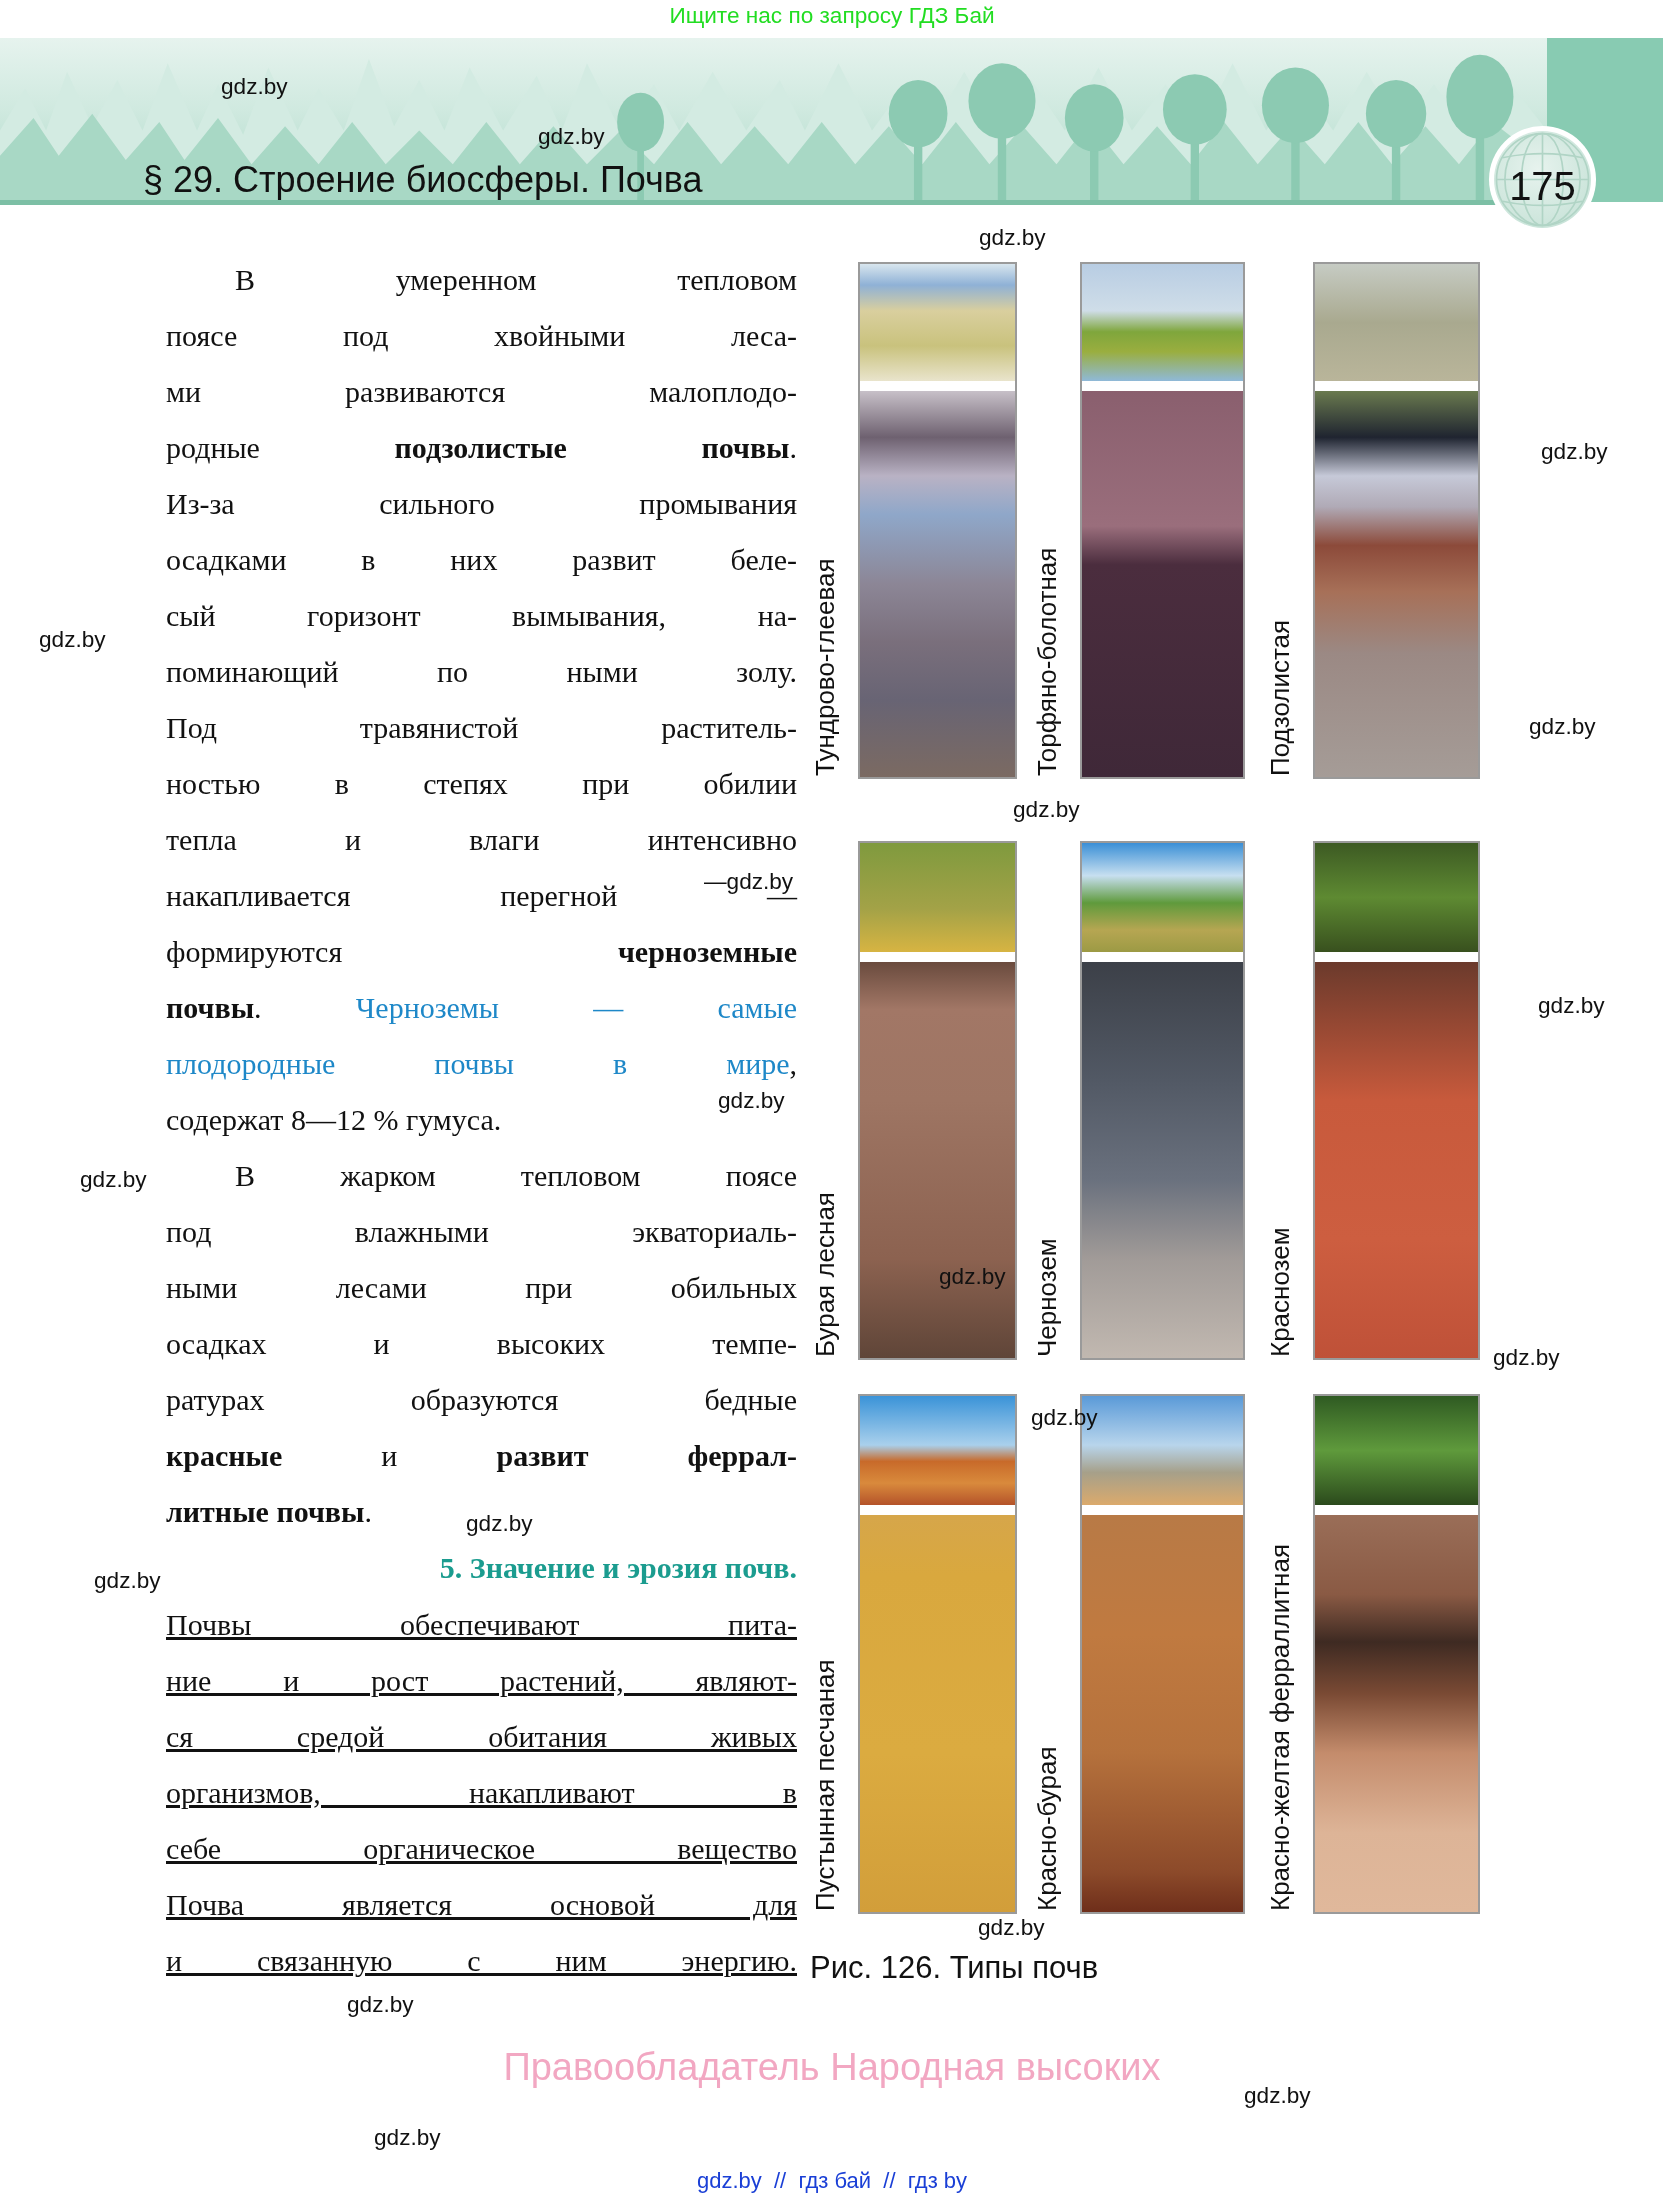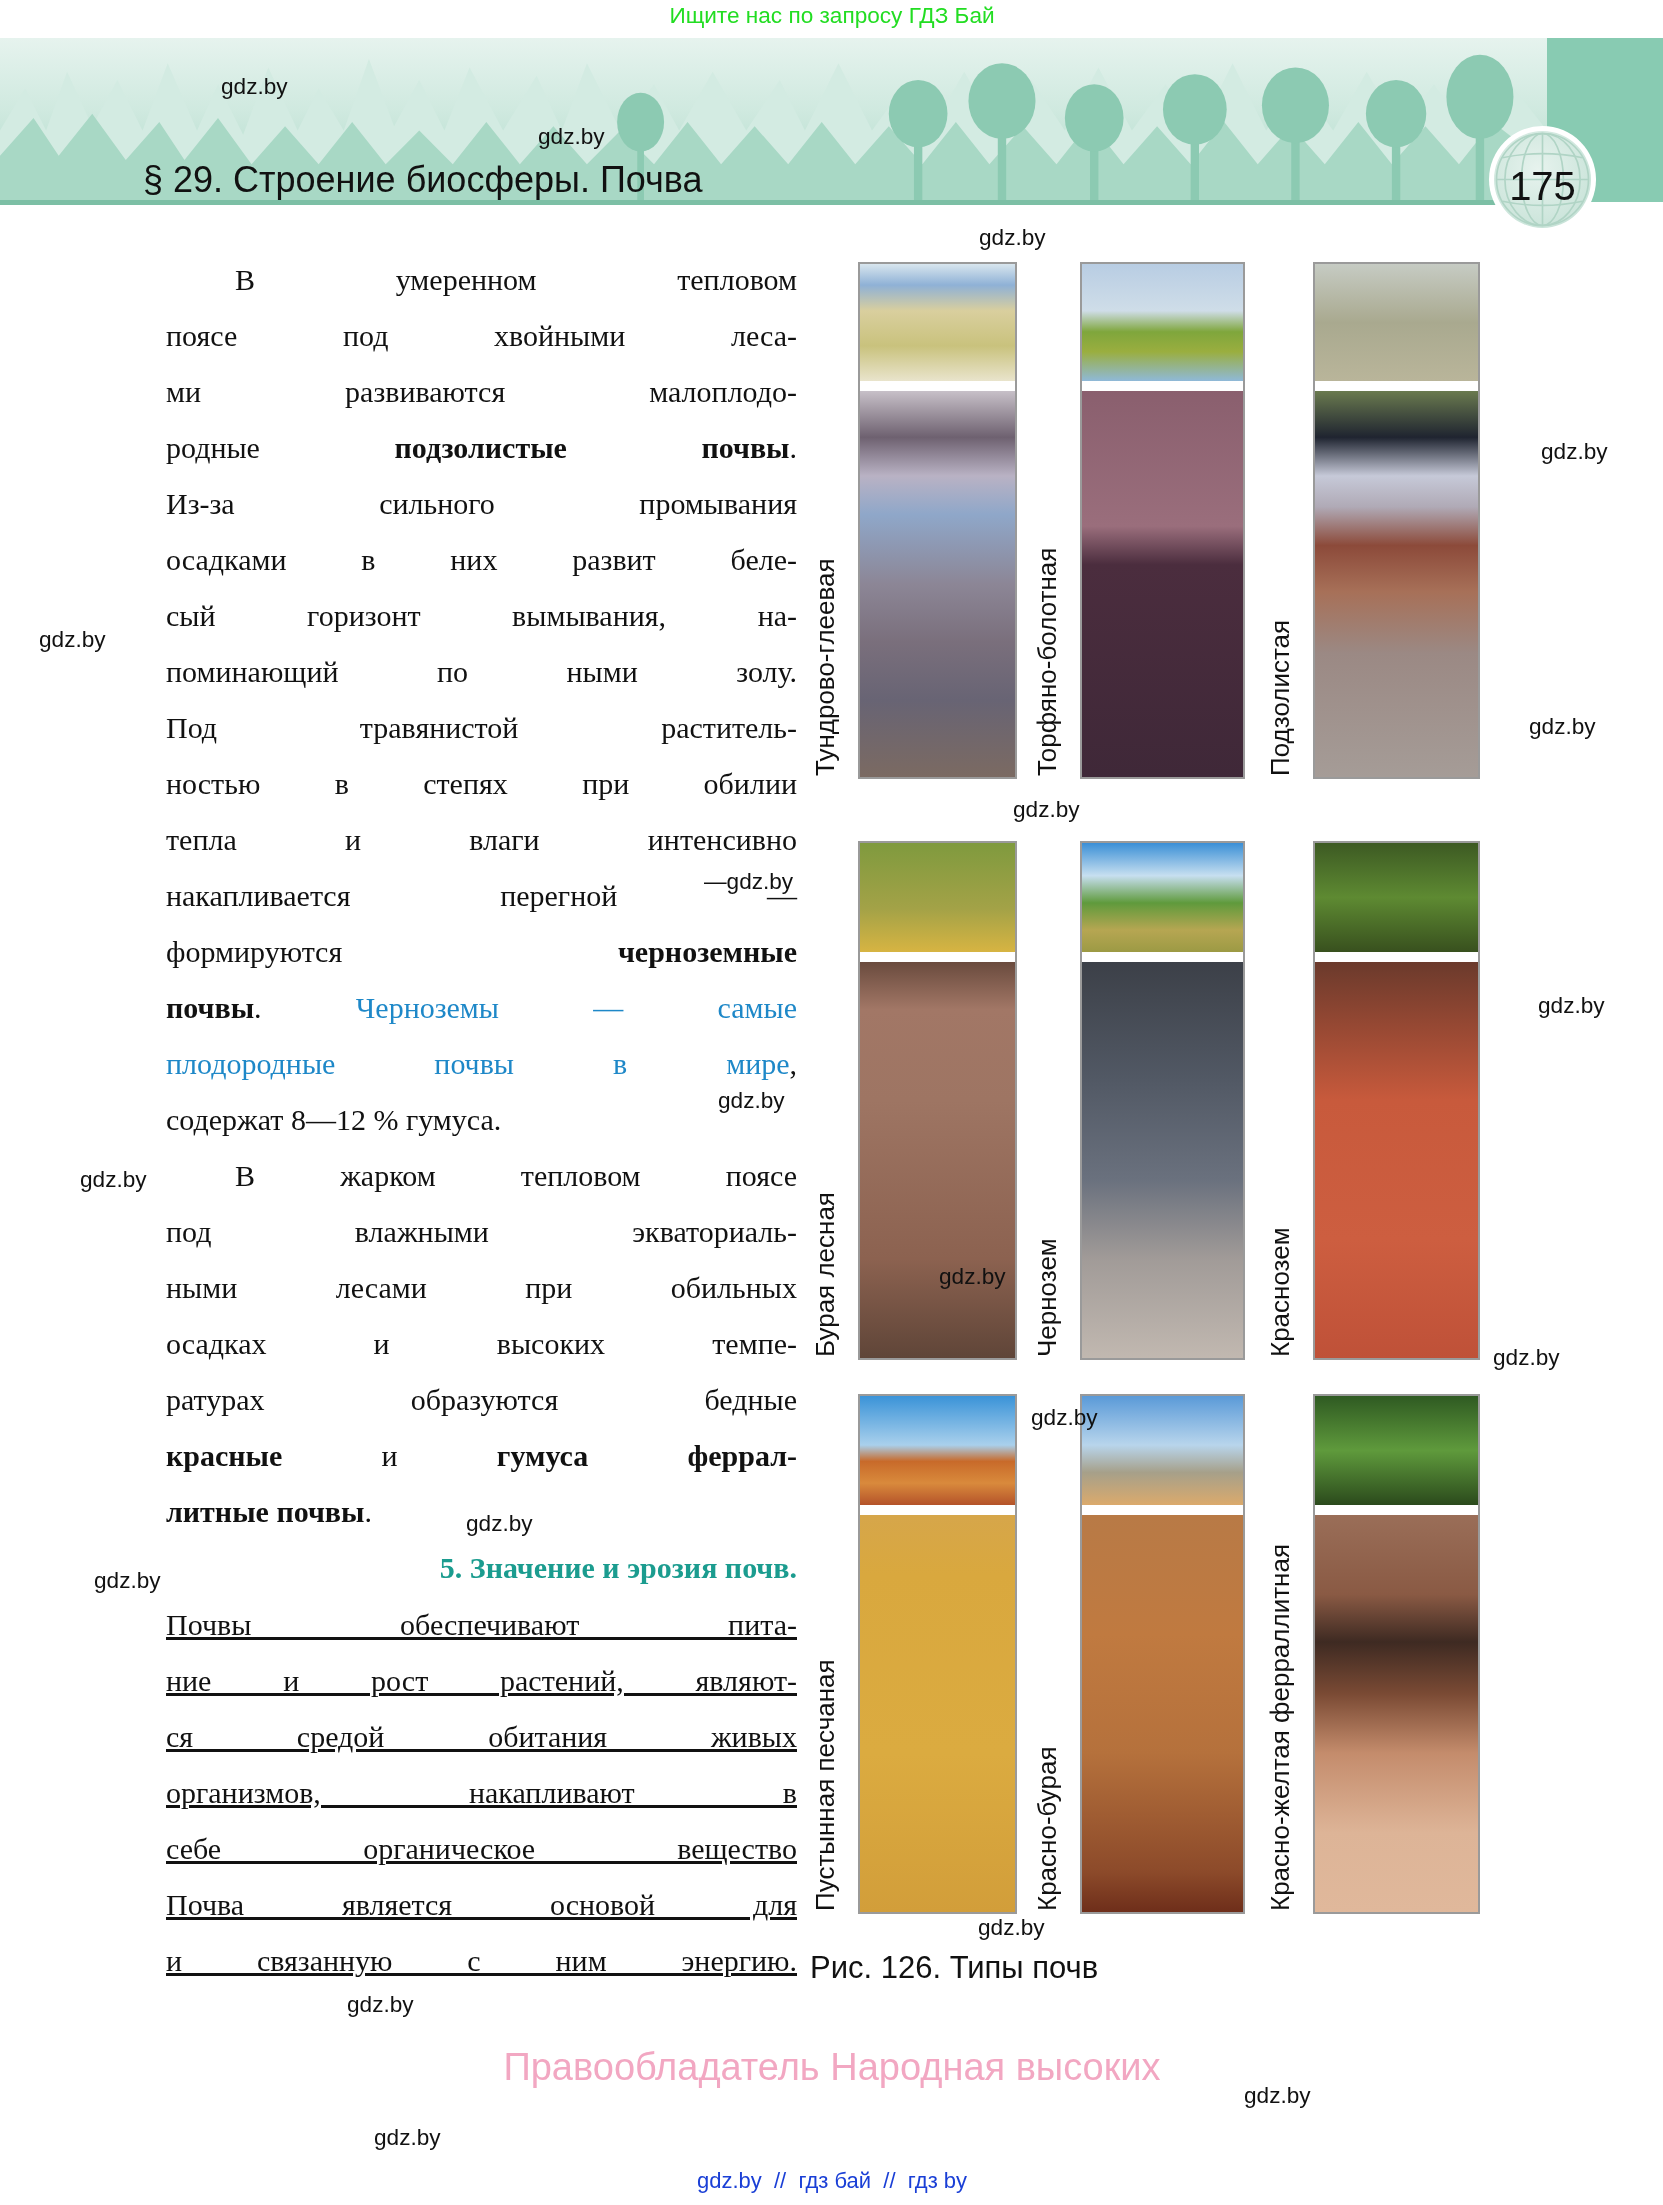--- a/index.html
+++ b/index.html
@@ -103,21 +103,21 @@
     <span class="line"><span class="b">почвы</span><span>. </span><span class="blue">Черноземы — самые</span></span>
     <span class="line"><span class="blue">плодородные почвы в мире</span><span>,</span></span>
     <span class="line last">содержат 8—12 % гумуса.</span>
   </div>
 <div class="abs body-text" style="top:1148px;" id="p2">
     <span class="line" style="padding-left: 69px;">В жарком тепловом поясе</span>
     <span class="line">под влажными экваториаль-</span>
     <span class="line">ными лесами при обильных</span>
     <span class="line">осадках и высоких темпе-</span>
     <span class="line">ратурах образуются бедные</span>
-    <span class="line"><span class="b">красные</span><span> и </span><span class="b">гумуса феррал-</span></span>
+    <span class="line"><span class="b">красные</span><span> и </span><span class="b">развит феррал-</span></span>
     <span class="line last"><span class="b">литные почвы</span><span>.</span></span>
   </div>
 <div class="abs body-text teal" style="top:1540px;left:208px;width:562px;text-align:right;">5. Значение и эрозия почв.</div>
 <div class="abs body-text" style="top:1597px;text-decoration:underline;" id="p3">
     <span class="line">Почвы обеспечивают пита-</span>
     <span class="line">ние и рост растений, являют-</span>
     <span class="line">ся средой обитания живых</span>
     <span class="line">организмов, накапливают в</span>
     <span class="line">себе органическое вещество</span>
     <span class="line">Почва является основой для</span>

